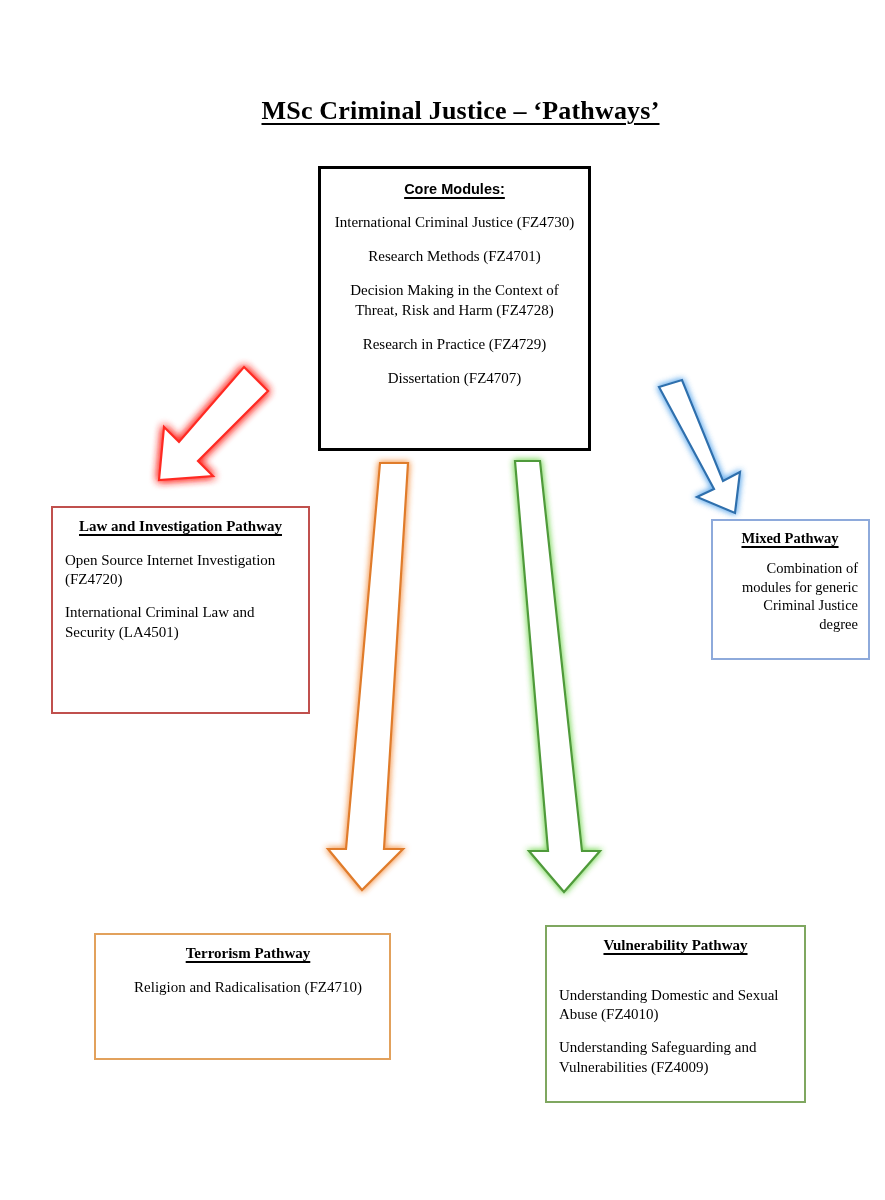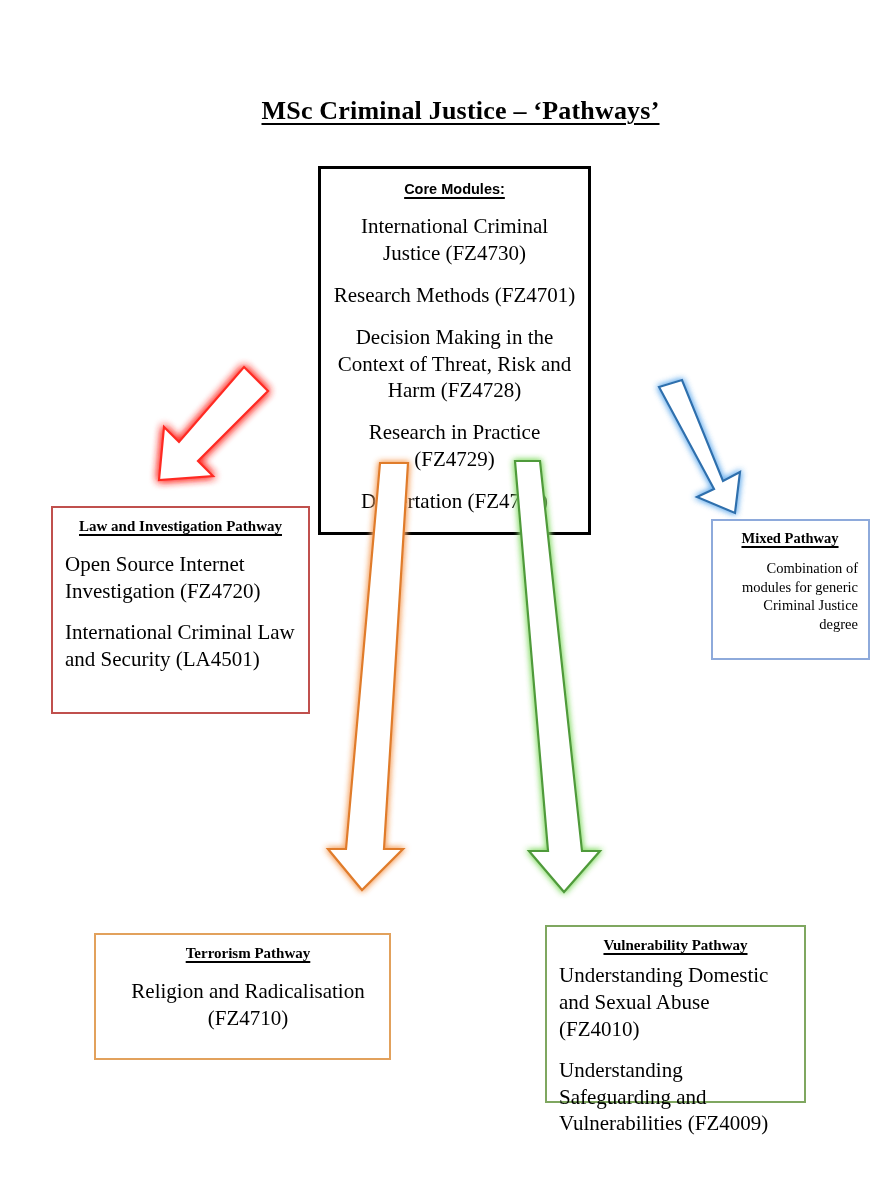--- a/index.html
+++ b/index.html
@@ -50,31 +50,31 @@
     font-weight: bold;
     font-size: 15px;
     text-align: center;
     text-decoration: underline;
     text-underline-offset: 3px;
     text-decoration-thickness: 1.6px;
     margin: 0;
   }
   .box-line {
     font-family: "Liberation Serif", serif;
-    font-size: 21px;
+    font-size: 15px;
     line-height: 1.28;
     margin: 0;
   }
 
   
   #core-box {
     left: 300px;
     top: 166px;
     width: 273px;
-    height: 369px;
+    height: 285px;
     border: 3px solid #000000;
     padding: 12px 10px 0 10px;
   }
   #core-box .box-title {
     font-family: "Liberation Sans", sans-serif;
     font-size: 14.5px;
     font-weight: bold;
     margin-bottom: 16px;
   }
   #core-box .box-line {
@@ -120,21 +120,21 @@
 
   
   #vuln-box {
     left: 527px;
     top: 925px;
     width: 261px;
     height: 178px;
     border: 2px solid #7fa760;
     padding: 10px 12px 0 12px;
   }
-  #vuln-box .box-title { margin-bottom: 8px; }
+  #vuln-box .box-title { margin-bottom: 32px; }
   #vuln-box .box-line { text-align: left; margin-bottom: 14px; }
 
   
   #arrow-layer {
     position: absolute;
     left: 0; top: 0;
     width: 885px;
     height: 1200px;
     pointer-events: none;
   }

